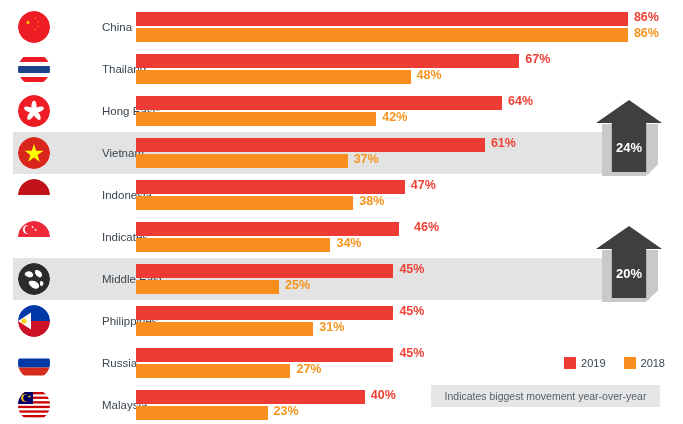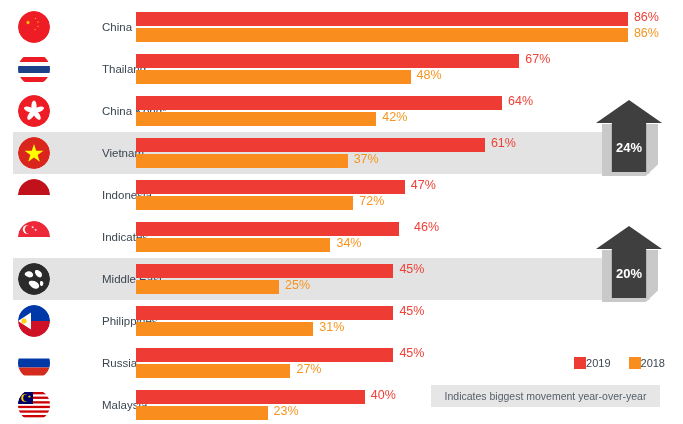--- a/index.html
+++ b/index.html
@@ -76,21 +76,21 @@
     position: absolute;
     left: 136px;
     height: 14px;
   }
   .bar.y2019 { top: 6px;  background: #ee3b33; }
   .bar.y2018 { top: 22px; background: #f98d1e; }
 
   .bar-value {
     position: absolute;
     font-size: 12.5px;
-    font-weight: 400;
+    font-weight: 700;
     white-space: nowrap;
   }
   .bar-value.y2019 { top: 4px;  color: #ef4136; }
   .bar-value.y2018 { top: 20px; color: #f7941e; }
 
   
   .gridlines {
     position: absolute;
     left: 0; top: 0;
     width: 683px;
@@ -145,20 +145,21 @@
     position: absolute;
     right: 18px;
     top: 357px;
     display: flex;
     align-items: center;
     gap: 8px;
   }
   .legend-item {
     display: flex;
     align-items: center;
+    gap: 5px;
     margin-left: 10px;
   }
   .legend-swatch {
     width: 12px;
     height: 12px;
   }
   .legend-label {
     font-size: 11px;
     color: #3b4650;
   }
@@ -241,21 +242,21 @@
       <circle cx="16" cy="16" r="16" fill="#ee1c25"></circle>
       <g fill="#ffffff" transform="translate(16,16)">
         <ellipse rx="2.6" ry="6" cy="-4.5"></ellipse>
         <ellipse rx="2.6" ry="6" cy="-4.5" transform="rotate(72)"></ellipse>
         <ellipse rx="2.6" ry="6" cy="-4.5" transform="rotate(144)"></ellipse>
         <ellipse rx="2.6" ry="6" cy="-4.5" transform="rotate(216)"></ellipse>
         <ellipse rx="2.6" ry="6" cy="-4.5" transform="rotate(288)"></ellipse>
       </g>
     </svg>
         </div>
-        <div class="country-label">China Kong*</div>
+        <div class="country-label">Hong East*</div>
         <div class="bars">
           <div class="bar y2019" style="width: 366.08px; background: rgb(238, 59, 51);"></div>
           <div class="bar-value y2019" style="left: 508.08px;">64%</div>
           <div class="bar y2018" style="width: 240.24px; background: rgb(249, 141, 30);"></div>
           <div class="bar-value y2018" style="left: 382.24px;">42%</div>
         </div>
       </div>
       <div class="row highlight" style="top: 132px;">
         <div class="row-band"></div>
         <div class="flag">
@@ -277,21 +278,21 @@
           <svg width="32" height="32" viewBox="0 0 32 32">
       <circle cx="16" cy="16" r="16" fill="#ffffff"></circle>
       <path d="M0,16 A16,16 0 0 1 32,16 Z" fill="#c1121c"></path>
     </svg>
         </div>
         <div class="country-label">Indonesia</div>
         <div class="bars">
           <div class="bar y2019" style="width: 268.84px; background: rgb(238, 59, 51);"></div>
           <div class="bar-value y2019" style="left: 410.84px;">47%</div>
           <div class="bar y2018" style="width: 217.36px; background: rgb(249, 141, 30);"></div>
-          <div class="bar-value y2018" style="left: 359.36px;">72%</div>
+          <div class="bar-value y2018" style="left: 359.36px;">38%</div>
         </div>
       </div>
       <div class="row" style="top: 216px;">
         <div class="flag">
           <svg width="32" height="32" viewBox="0 0 32 32">
       <circle cx="16" cy="16" r="16" fill="#ffffff"></circle>
       <path d="M0,16 A16,16 0 0 1 32,16 Z" fill="#ed2939"></path>
       <g fill="#ffffff">
         <circle cx="9" cy="8.5" r="4.2"></circle>
         <circle cx="11" cy="8.5" r="4.2" fill="#ed2939"></circle>

